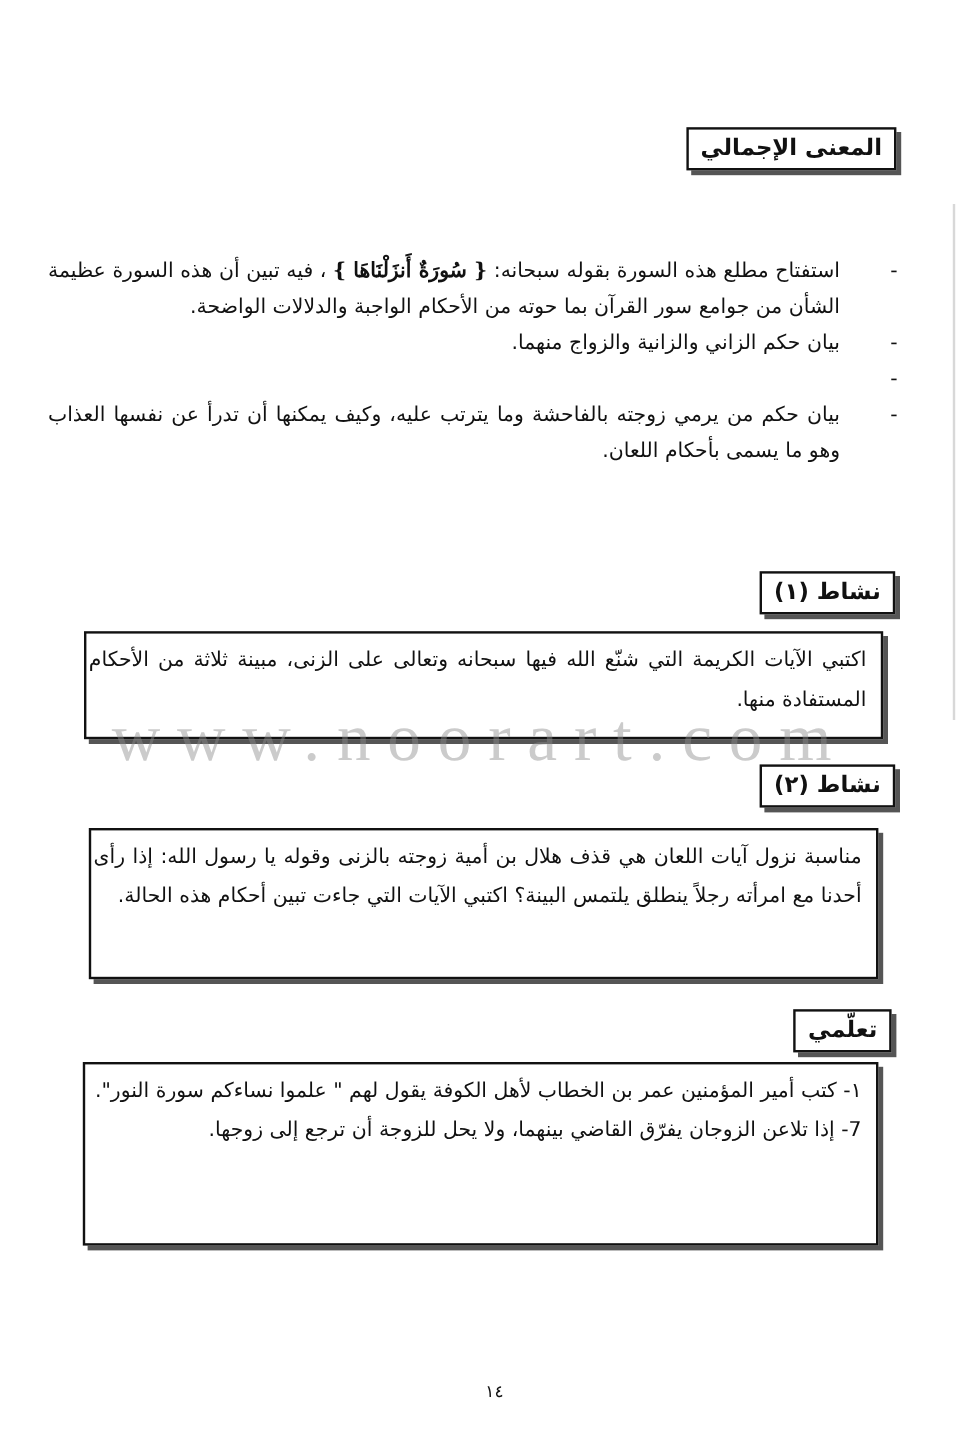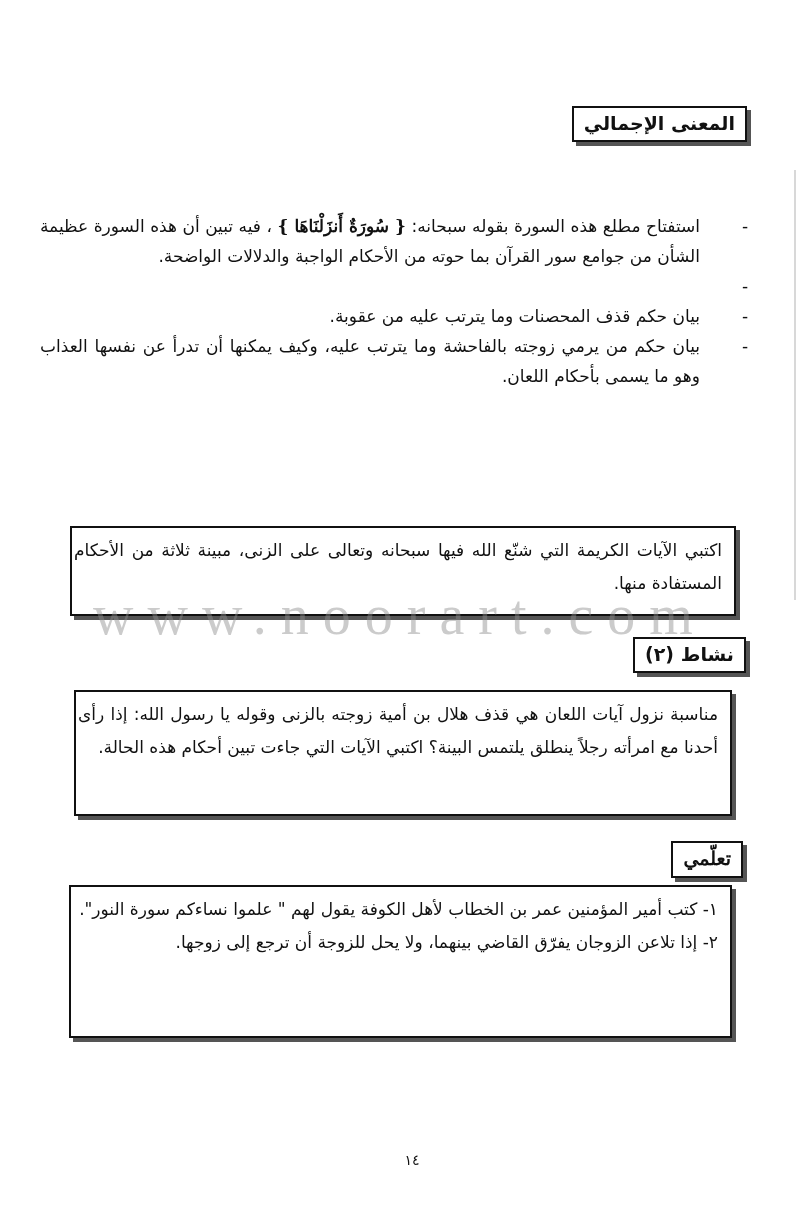--- a/index.html
+++ b/index.html
@@ -23,21 +23,21 @@
     box-shadow: 4px 4px 0 #555;
     font-weight: bold;
     font-size: 19px;
     padding: 4px 10px 6px 10px;
     white-space: nowrap;
     margin-left: 36px;
   }
   .h-main { right: 53px; top: 106px; }
   .h-act1 { right: 54px; top: 476px; }
   .h-act2 { right: 54px; top: 637px; }
-  .h-learn { right: 57px; top: 841px; font-family: Liberation Serif, serif; }
+  .h-learn { right: 57px; top: 841px; }
 
   .intro {
     position: absolute; right: 70px; top: 178px; width: 660px;
     font-size: 17px; line-height: 30px;
   }
   .bullets { position: absolute; right: 70px; top: 210px; width: 690px; font-size: 17px; line-height: 30px; }
   .bullet { display: flex; flex-direction: row; text-align: justify; }
   .bullet .dash { width: 30px; flex: 0 0 30px; text-align: center; margin-right: -30px; }
   .bullet .txt { padding-right: 30px; text-align: justify; text-align-last: right; }
   .ayah { font-family: "DejaVu Serif", serif; font-weight: bold; }
@@ -80,42 +80,43 @@
 
   <div class="bullets" style="top:211px;">
     <div class="bullet">
       <span class="dash">-</span>
       <span class="txt">
         <span>استفتاح مطلع هذه السورة بقوله سبحانه: </span><span class="ayah">{ سُورَةٌ أَنزَلْنَاهَا }</span><span> ، فيه تبين أن هذه السورة عظيمة الشأن من جوامع سور القرآن بما حوته من الأحكام الواجبة والدلالات الواضحة.</span>
       </span>
     </div>
     <div class="bullet">
       <span class="dash">-</span>
+      <span class="txt">بيان حكم الزاني والزانية والزواج منهما.</span>
     </div>
     <div class="bullet">
       <span class="dash">-</span>
-      <span class="txt">بيان حكم قذف المحصنات وما يترتب عليه من عقوبة.</span>
     </div>
     <div class="bullet">
       <span class="dash">-</span>
       <span class="txt">بيان حكم من يرمي زوجته بالفاحشة وما يترتب عليه، وكيف يمكنها أن تدرأ عن نفسها العذاب وهو ما يسمى بأحكام اللعان.</span>
     </div>
   </div>
 
+  <div class="heading-box h-act1">نشاط (١)</div>
   <div class="frame f-act1">
     <p>اكتبي الآيات الكريمة التي شنّع الله فيها سبحانه وتعالى على الزنى، مبينة ثلاثة من الأحكام المستفادة منها.</p>
   </div>
 
   <div class="heading-box h-act2">نشاط (٢)</div>
   <div class="frame f-act2">
     <p>مناسبة نزول آيات اللعان هي قذف هلال بن أمية زوجته بالزنى وقوله يا رسول الله: إذا رأى أحدنا مع امرأته رجلاً ينطلق يلتمس البينة؟ اكتبي الآيات التي جاءت تبين أحكام هذه الحالة.</p>
   </div>
 
   <div class="heading-box h-learn">تعلّمي</div>
   <div class="frame f-learn">
     <p>١- كتب أمير المؤمنين عمر بن الخطاب لأهل الكوفة يقول لهم " علموا نساءكم سورة النور".</p>
-    <p>٢- إذا تلاعن الزوجان يفرّق القاضي بينهما، ولا يحل للزوجة أن ترجع إلى زوجها.</p>
+    <p>7- إذا تلاعن الزوجان يفرّق القاضي بينهما، ولا يحل للزوجة أن ترجع إلى زوجها.</p>
   </div>
 
   <div class="watermark">www.noorart.com</div>
 
   <div class="page-number">١٤</div>
 </div>
 
 </body></html>

